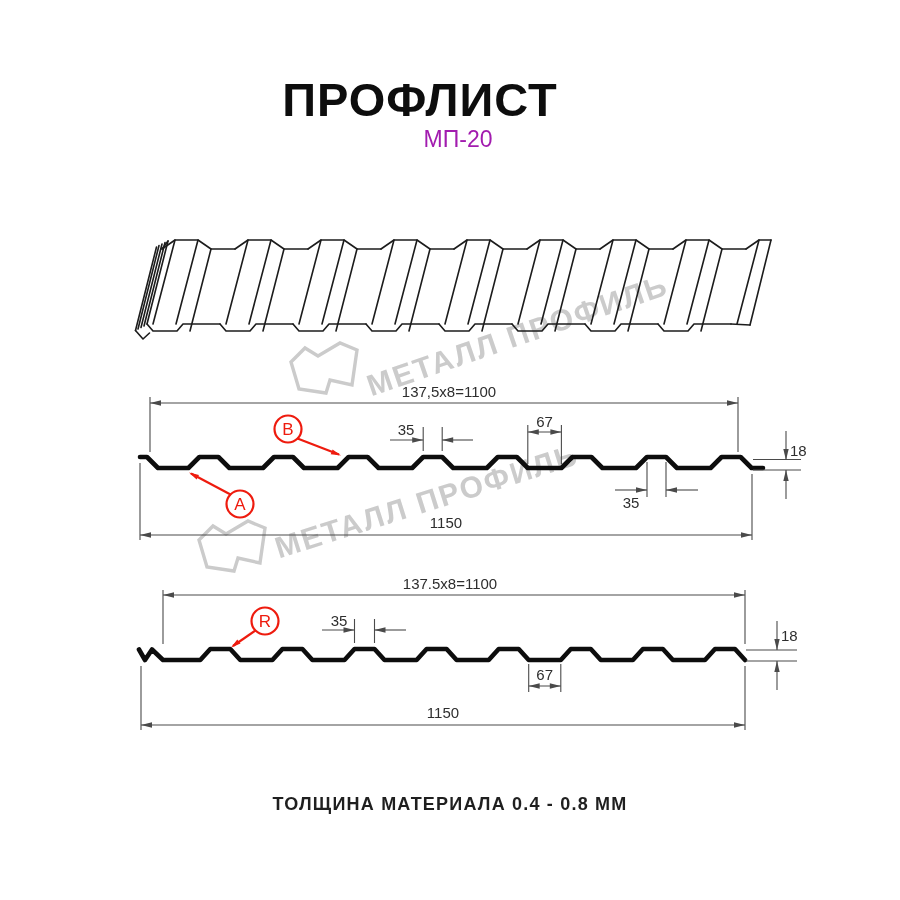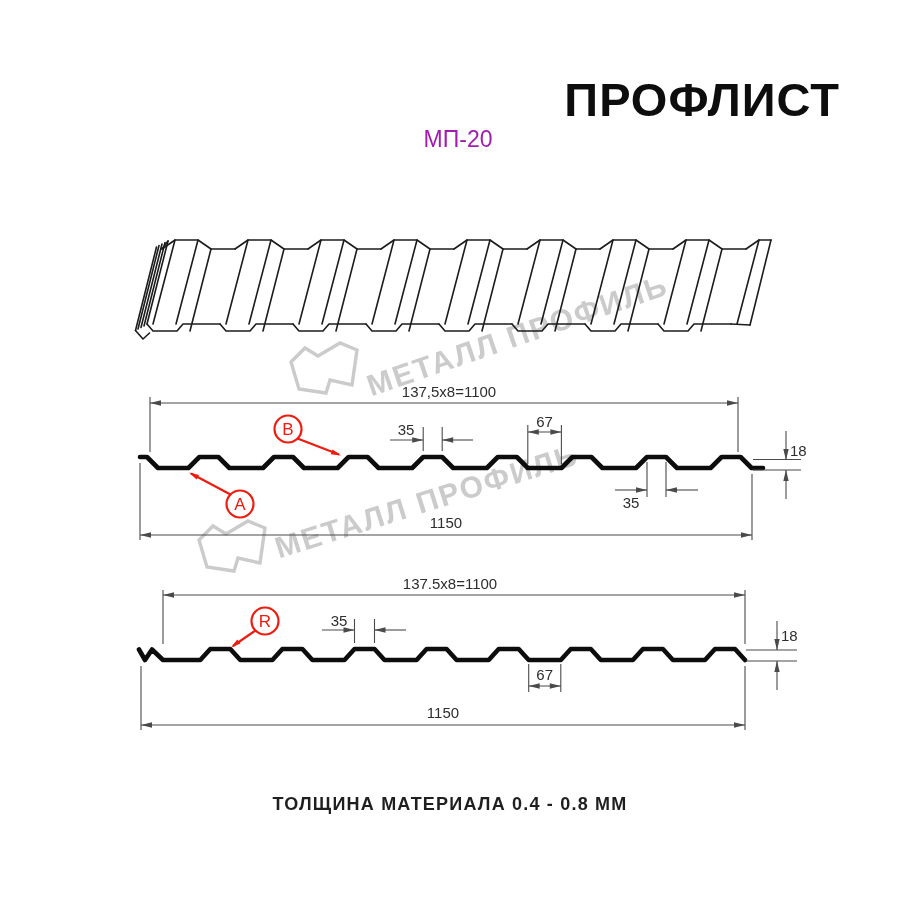--- a/index.html
+++ b/index.html
@@ -1,18 +1,18 @@
 <!DOCTYPE html>
 <html><head>
 <meta charset="utf-8">
 <style>
   html,body{margin:0;padding:0;background:#ffffff;}
   .stage{position:relative;width:900px;height:900px;background:#ffffff;overflow:hidden;
          font-family:"Liberation Sans","DejaVu Sans",sans-serif;}
-  .title{position:absolute;left:0;top:72px;width:840px;text-align:right;
+  .title{position:absolute;left:0;top:72px;width:840px;text-align:center;
          font-size:47px;font-weight:800;letter-spacing:1px;color:#0d0d0d;}
   .subtitle{position:absolute;left:8px;top:126px;width:900px;text-align:center;
          font-size:23px;font-weight:400;color:#a21caf;}
   .footer{position:absolute;left:0;top:794px;width:900px;text-align:center;
          font-size:18px;font-weight:600;letter-spacing:1.2px;color:#1f1f1f;}
   .wm{position:absolute;pointer-events:none;}
   .wmtext{display:block;font-size:30px;font-weight:700;letter-spacing:2px;
           color:#cbcbcb;white-space:nowrap;transform-origin:0 50%;}
   #wm1-text{position:absolute;left:368px;top:370px;height:30px;}
   #wm1-text .wmtext{transform:rotate(-19deg);}

